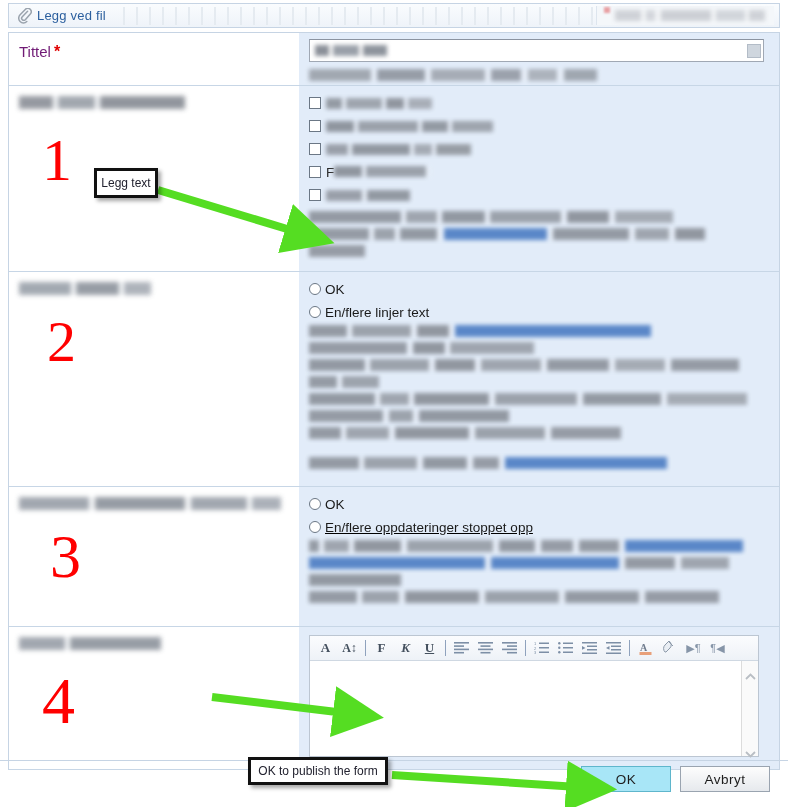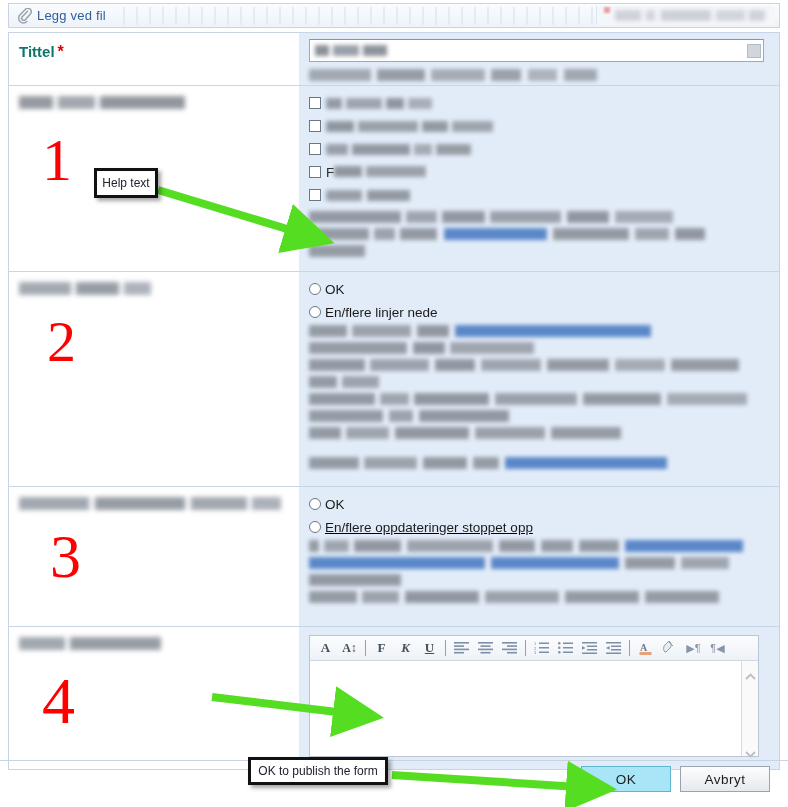--- a/index.html
+++ b/index.html
@@ -103,22 +103,22 @@
   .cell-field {
     flex: 1 1 auto;
     background: #e2ecf9;
     padding: 8px 10px 9px 10px;
     position: relative;
   }
   .row.tittel .cell-field { padding-top: 6px; padding-bottom: 4px; }
 
   .lbl-strong {
     font-size: 15px;
-    font-weight: bold;
-    color: #0f766e;
+    font-weight: normal;
+    color: #701a75;
   }
   .req { color: #e00000; font-weight: bold; margin-left: 3px; }
 
   
   .blurlabel {
     height: 13px;
     filter: blur(2.4px);
     opacity: .92;
   }
   .bl-1 { width: 166px;
@@ -485,21 +485,21 @@
       <div class="cell-label">
         <div class="blurlabel bl-2"></div>
       </div>
       <div class="cell-field" style="padding-top:10px;">
         <div class="optline">
           <i class="rdo"></i>
           <span class="radiolabel">OK</span>
         </div>
         <div class="optline" style="margin-bottom:6px;">
           <i class="rdo"></i>
-          <span class="radiolabel">En/flere linjer nede</span>
+          <span class="radiolabel">En/flere linjer text</span>
         </div>
         <div class="helppara">
           <div class="hline p2l1"></div>
           <div class="hline p2l2"></div>
           <div class="hline p2l3"></div>
           <div class="hline p2l4"></div>
           <div class="hline p2l5"></div>
           <div class="hline p2l6"></div>
           <div class="hline p2l7"></div>
           <div class="hline" style="height:8px;background:none;"></div>
@@ -675,17 +675,17 @@
     <line x1="212" y1="697" x2="345" y2="713" stroke="#55dd22" stroke-width="8" marker-end="url(#ah)"></line>
     <line x1="392" y1="775" x2="578" y2="787" stroke="#55dd22" stroke-width="8" marker-end="url(#ah)"></line>
   </svg>
 
   <div class="anno" style="left:0;top:0;width:788px;height:807px;">
     <div class="rednum" style="left:42px;top:130px;font-size:60px;">1</div>
     <div class="rednum" style="left:47px;top:313px;font-size:58px;">2</div>
     <div class="rednum" style="left:50px;top:525px;font-size:62px;">3</div>
     <div class="rednum" style="left:42px;top:668px;font-size:66px;">4</div>
 
-    <div class="callout" style="left:94px;top:168px;width:64px;height:30px;">Help text</div>
+    <div class="callout" style="left:94px;top:168px;width:64px;height:30px;">Legg text</div>
     <div class="callout" style="left:248px;top:757px;width:140px;height:28px;">OK to publish the form</div>
   </div>
 
 </div>
 
 </body></html>

